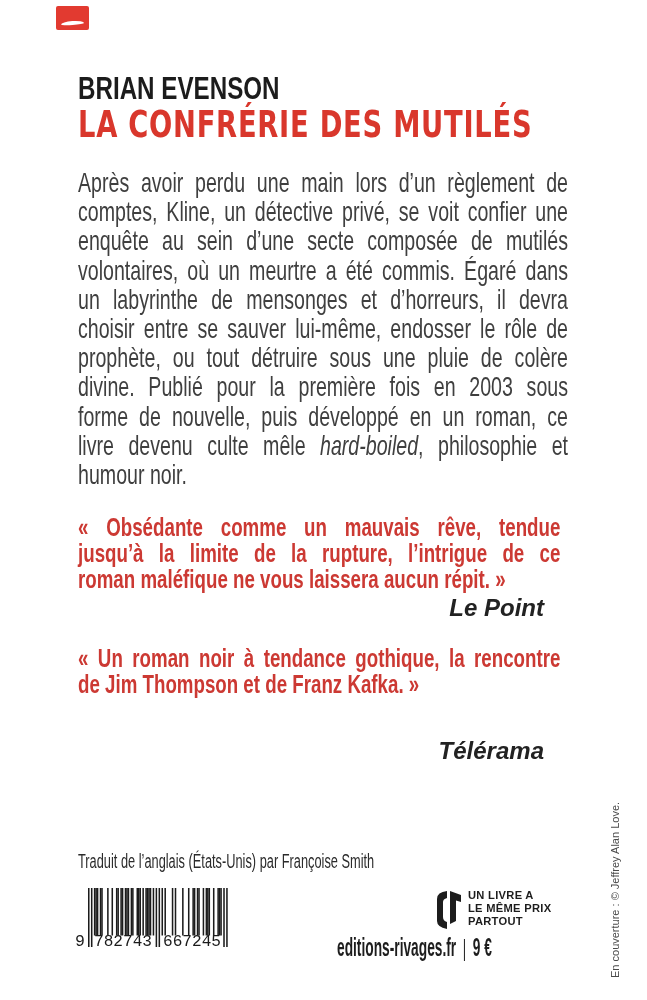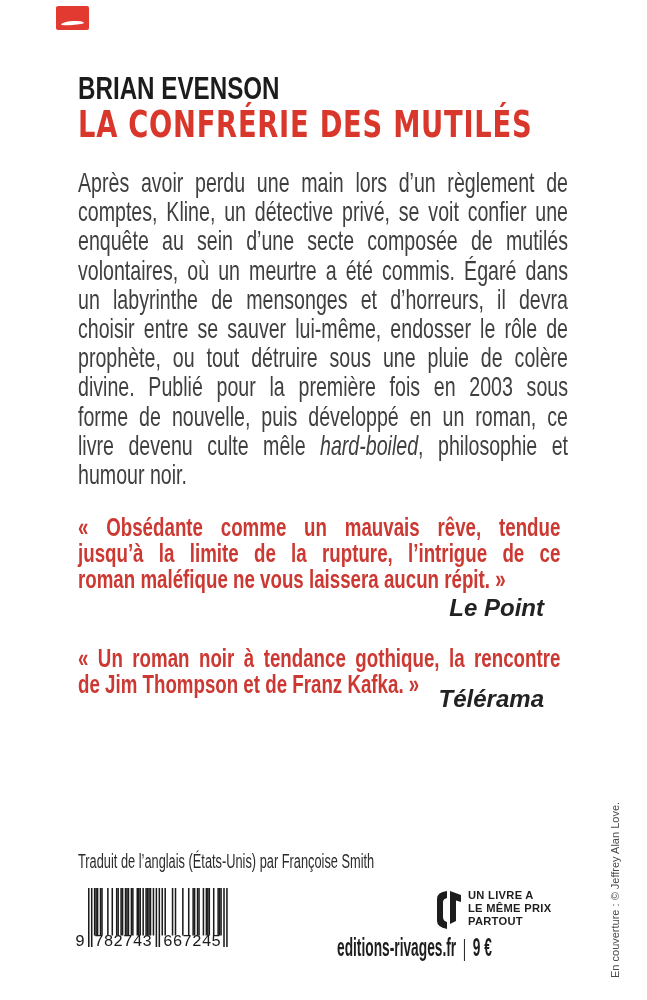--- a/index.html
+++ b/index.html
@@ -24,21 +24,21 @@
   .jline.last{text-align-last:left;}
   .synopsis em{font-style:italic;}
   
   .quote{width:670px;transform:scaleX(0.72);font-size:26px;font-weight:700;
        line-height:25.8px;color:#cc3933;}
   .q1{left:78px;top:515px;}
   .q2{left:78px;top:646px;}
   .attribution{left:78px;width:466px;text-align:right;font-size:24px;font-weight:700;
        font-style:italic;color:#222222;line-height:22px;}
   .a1{top:597px;}
-  .a2{top:688px;}
+  .a2{top:740px;}
   
   .traduit{left:78px;top:849px;font-size:20px;line-height:24px;color:#2b2b2b;
        white-space:nowrap;transform:scaleX(0.64);}
   
   .barcode-svg{left:74px;top:888px;}
   
   .plogo-glyph{left:432px;top:888px;}
   .plogo-text{left:468px;top:889px;font-size:11.5px;font-weight:700;line-height:13.2px;
        color:#1d1d1d;letter-spacing:0.3px;white-space:nowrap;transform:scaleX(0.97);}
   

